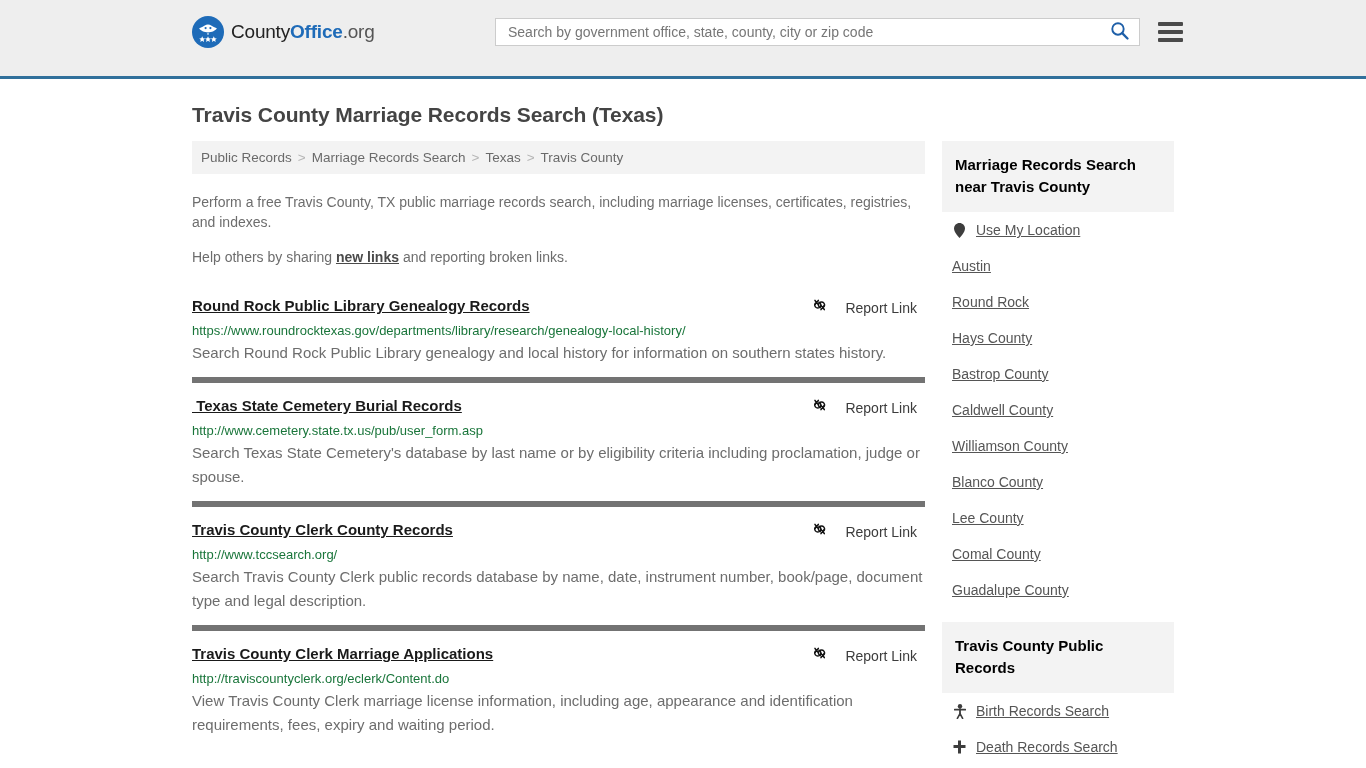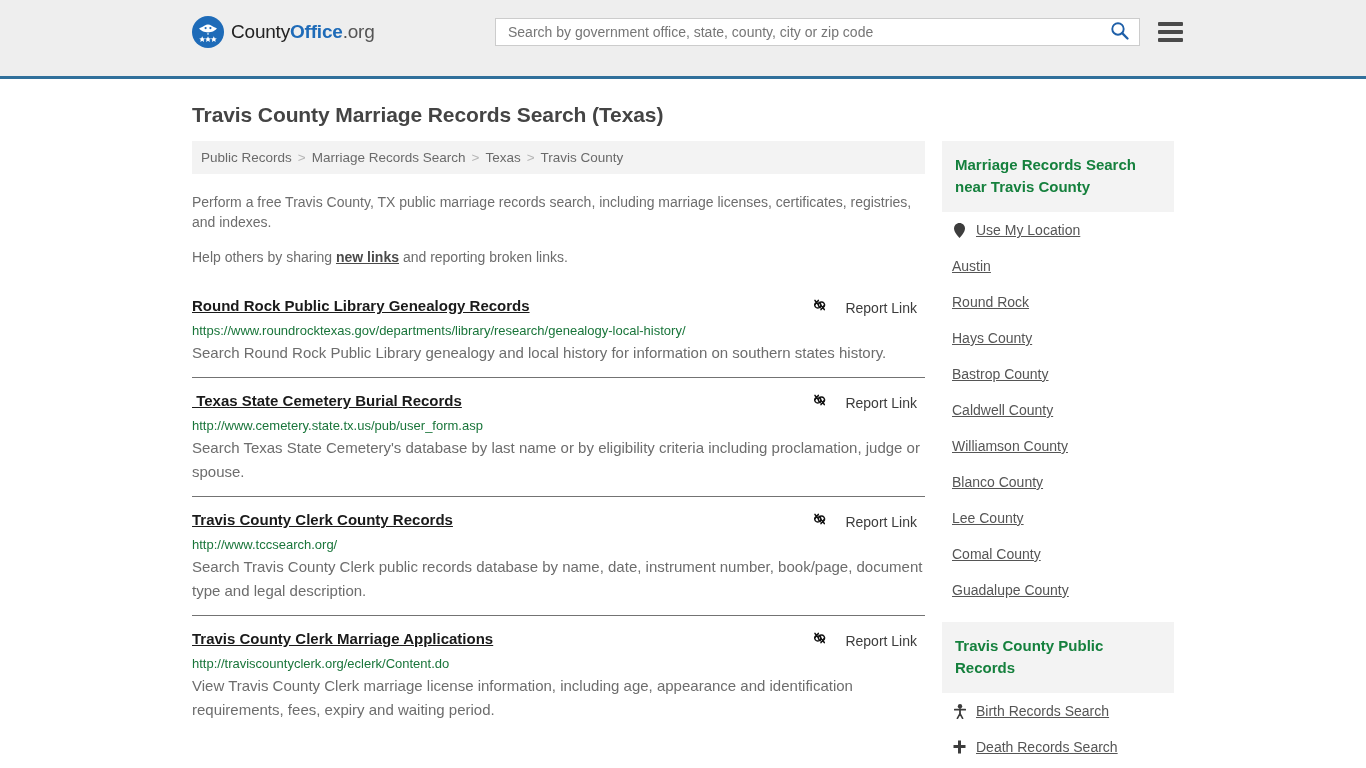--- a/index.html
+++ b/index.html
@@ -128,21 +128,21 @@
   .intro p:first-child { margin-top: 18px; }
   .intro a {
     color: #4a4a4a;
     text-decoration: underline;
     font-weight: bold;
   }
 
   
   .results { margin-top: 22px; }
   .result {
-    border-top: 1px solid #737373;
+    border-top: 6px solid #737373;
     padding: 14px 0 12px 0;
   }
   .result:first-child { border-top: none; padding-top: 8px; }
   .result-head {
     display: flex;
     align-items: flex-start;
     justify-content: space-between;
   }
   .result-title {
     font-size: 15px;
@@ -178,21 +178,21 @@
     margin: 3px 0 0 0;
   }
 
   
   .side-panel { margin-bottom: 4px; }
   .side-head {
     background: #f3f3f3;
     padding: 13px 13px 14px 13px;
     font-size: 15px;
     font-weight: bold;
-    color: #15803d;
+    color: #000000;
     line-height: 22px;
   }
   .side-list { padding: 0 0 0 10px; }
   .side-item {
     display: flex;
     align-items: center;
     gap: 9px;
     height: 36px;
     font-size: 14px;
   }

